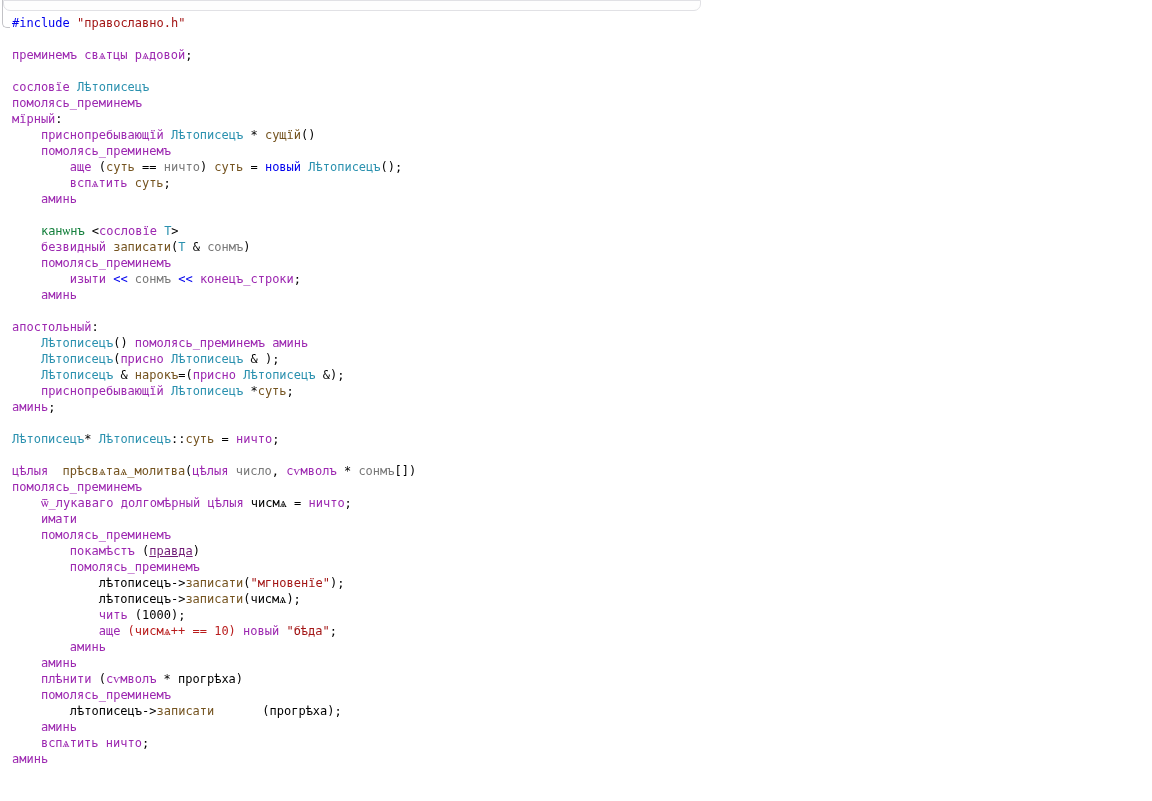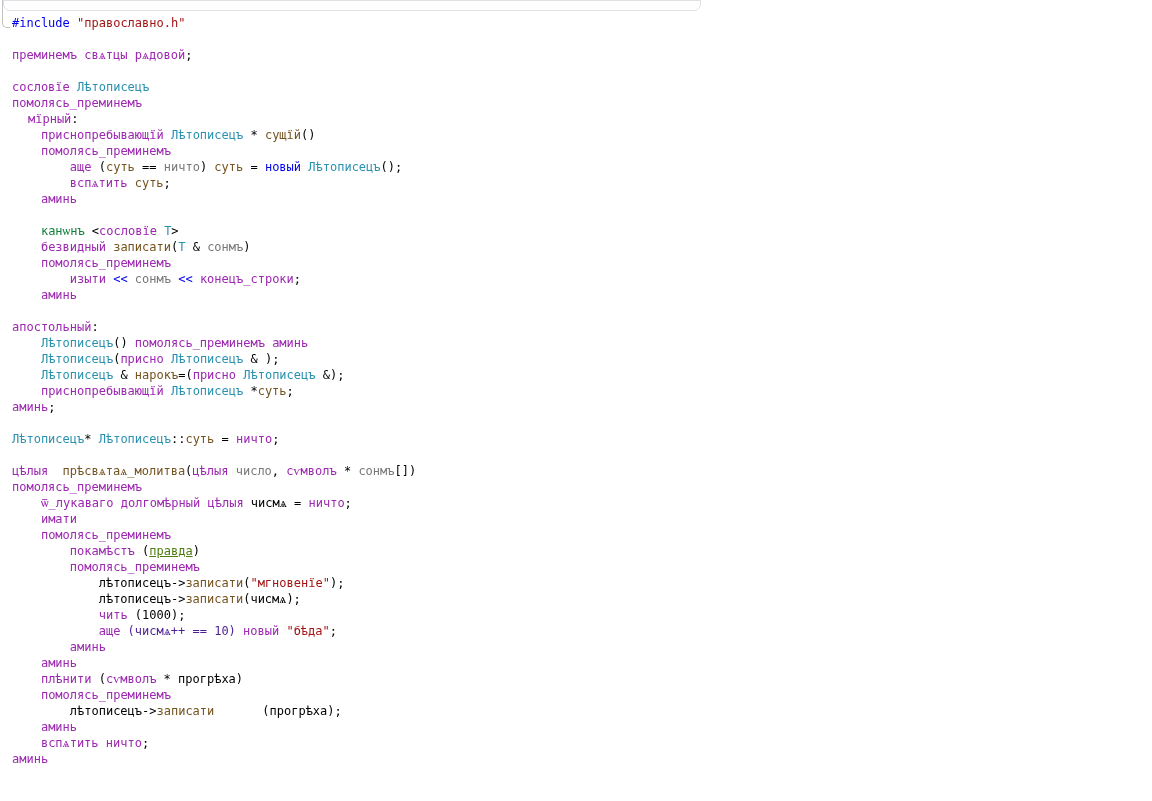--- a/index.html
+++ b/index.html
@@ -61,21 +61,21 @@
 <div class="top-strip"></div>
 <div class="left-corner"></div>
 
 <div class="editor">
     <div class="line"><span style="color: rgb(0, 0, 238);">#include</span><span style="color: rgb(0, 0, 0);"> </span><span style="color: rgb(163, 21, 21);">"православно.h"</span></div>
     <div class="line"></div>
     <div class="line"><span style="color: rgb(156, 39, 176);">преминемъ</span><span style="color: rgb(0, 0, 0);"> </span><span style="color: rgb(156, 39, 176);">свѧтцы</span><span style="color: rgb(0, 0, 0);"> </span><span style="color: rgb(156, 39, 176);">рѧдовой</span><span style="color: rgb(0, 0, 0);">;</span></div>
     <div class="line"></div>
     <div class="line"><span style="color: rgb(156, 39, 176);">сословїе</span><span style="color: rgb(0, 0, 0);"> </span><span style="color: rgb(43, 145, 175);">Лѣтописецъ</span></div>
     <div class="line"><span style="color: rgb(156, 39, 176);">помолясь_преминемъ</span></div>
-    <div class="line"><span style="color: rgb(156, 39, 176); margin-left: 16px;">мїрный</span><span style="color: rgb(0, 0, 0);">:</span></div>
+    <div class="line"><span style="color: rgb(156, 39, 176);">мїрный</span><span style="color: rgb(0, 0, 0);">:</span></div>
     <div class="line"><span style="color: rgb(0, 0, 0);">    </span><span style="color: rgb(156, 39, 176);">приснопребывающїй</span><span style="color: rgb(0, 0, 0);"> </span><span style="color: rgb(43, 145, 175);">Лѣтописецъ</span><span style="color: rgb(0, 0, 0);"> * </span><span style="color: rgb(116, 83, 31);">сущїй</span><span style="color: rgb(0, 0, 0);">()</span></div>
     <div class="line"><span style="color: rgb(0, 0, 0);">    </span><span style="color: rgb(156, 39, 176);">помолясь_преминемъ</span></div>
     <div class="line"><span style="color: rgb(0, 0, 0);">        </span><span style="color: rgb(156, 39, 176);">аще</span><span style="color: rgb(0, 0, 0);"> (</span><span style="color: rgb(116, 83, 31);">суть</span><span style="color: rgb(0, 0, 0);"> == </span><span style="color: rgb(120, 120, 120);">ничто</span><span style="color: rgb(0, 0, 0);">) </span><span style="color: rgb(116, 83, 31);">суть</span><span style="color: rgb(0, 0, 0);"> = </span><span style="color: rgb(0, 0, 238);">новый</span><span style="color: rgb(0, 0, 0);"> </span><span style="color: rgb(43, 145, 175);">Лѣтописецъ</span><span style="color: rgb(0, 0, 0);">();</span></div>
     <div class="line"><span style="color: rgb(0, 0, 0);">        </span><span style="color: rgb(156, 39, 176);">вспѧтить</span><span style="color: rgb(0, 0, 0);"> </span><span style="color: rgb(116, 83, 31);">суть</span><span style="color: rgb(0, 0, 0);">;</span></div>
     <div class="line"><span style="color: rgb(0, 0, 0);">    </span><span style="color: rgb(156, 39, 176);">аминь</span></div>
     <div class="line"></div>
     <div class="line"><span style="color: rgb(0, 0, 0);">    </span><span style="color: #15803d; text-align: center;">канѡнъ</span><span style="color: rgb(0, 0, 0);"> &lt;</span><span style="color: rgb(156, 39, 176);">сословїе</span><span style="color: rgb(0, 0, 0);"> </span><span style="color: rgb(43, 145, 175);">T</span><span style="color: rgb(0, 0, 0);">&gt;</span></div>
     <div class="line"><span style="color: rgb(0, 0, 0);">    </span><span style="color: rgb(156, 39, 176);">безвидный</span><span style="color: rgb(0, 0, 0);"> </span><span style="color: rgb(116, 83, 31);">записати</span><span style="color: rgb(0, 0, 0);">(</span><span style="color: rgb(43, 145, 175);">T</span><span style="color: rgb(0, 0, 0);"> &amp; </span><span style="color: rgb(120, 120, 120);">сонмъ</span><span style="color: rgb(0, 0, 0);">)</span></div>
     <div class="line"><span style="color: rgb(0, 0, 0);">    </span><span style="color: rgb(156, 39, 176);">помолясь_преминемъ</span></div>
     <div class="line"><span style="color: rgb(0, 0, 0);">        </span><span style="color: rgb(156, 39, 176);">изыти</span><span style="color: rgb(0, 0, 0);"> </span><span style="color: rgb(0, 0, 238);">&lt;&lt;</span><span style="color: rgb(0, 0, 0);"> </span><span style="color: rgb(120, 120, 120);">сонмъ</span><span style="color: rgb(0, 0, 0);"> </span><span style="color: rgb(0, 0, 238);">&lt;&lt;</span><span style="color: rgb(0, 0, 0);"> </span><span style="color: rgb(156, 39, 176);">конецъ_строки</span><span style="color: rgb(0, 0, 0);">;</span></div>
@@ -88,26 +88,26 @@
     <div class="line"><span style="color: rgb(0, 0, 0);">    </span><span style="color: rgb(156, 39, 176);">приснопребывающїй</span><span style="color: rgb(0, 0, 0);"> </span><span style="color: rgb(43, 145, 175);">Лѣтописецъ</span><span style="color: rgb(0, 0, 0);"> *</span><span style="color: rgb(116, 83, 31);">суть</span><span style="color: rgb(0, 0, 0);">;</span></div>
     <div class="line"><span style="color: rgb(156, 39, 176);">аминь</span><span style="color: rgb(0, 0, 0);">;</span></div>
     <div class="line"></div>
     <div class="line"><span style="color: rgb(43, 145, 175);">Лѣтописецъ</span><span style="color: rgb(0, 0, 0);">* </span><span style="color: rgb(43, 145, 175);">Лѣтописецъ</span><span style="color: rgb(0, 0, 0);">::</span><span style="color: rgb(116, 83, 31);">суть</span><span style="color: rgb(0, 0, 0);"> = </span><span style="color: rgb(156, 39, 176);">ничто</span><span style="color: rgb(0, 0, 0);">;</span></div>
     <div class="line"></div>
     <div class="line"><span style="color: rgb(156, 39, 176);">цѣлыя</span><span style="color: rgb(0, 0, 0);">  </span><span style="color: rgb(116, 83, 31);">прѣсвѧтаѧ_молитва</span><span style="color: rgb(0, 0, 0);">(</span><span style="color: rgb(156, 39, 176);">цѣлыя</span><span style="color: rgb(0, 0, 0);"> </span><span style="color: rgb(120, 120, 120);">число</span><span style="color: rgb(0, 0, 0);">, </span><span style="color: rgb(156, 39, 176);">сѵмволъ</span><span style="color: rgb(0, 0, 0);"> * </span><span style="color: rgb(120, 120, 120);">сонмъ</span><span style="color: rgb(0, 0, 0);">[])</span></div>
     <div class="line"><span style="color: rgb(156, 39, 176);">помолясь_преминемъ</span></div>
     <div class="line"><span style="color: rgb(0, 0, 0);">    </span><span style="color: rgb(156, 39, 176);">ѿ_лукаваго</span><span style="color: rgb(0, 0, 0);"> </span><span style="color: rgb(156, 39, 176);">долгомѣрный</span><span style="color: rgb(0, 0, 0);"> </span><span style="color: rgb(156, 39, 176);">цѣлыя</span><span style="color: rgb(0, 0, 0);"> чисмѧ = </span><span style="color: rgb(156, 39, 176);">ничто</span><span style="color: rgb(0, 0, 0);">;</span></div>
     <div class="line"><span style="color: rgb(0, 0, 0);">    </span><span style="color: rgb(156, 39, 176);">имати</span></div>
     <div class="line"><span style="color: rgb(0, 0, 0);">    </span><span style="color: rgb(156, 39, 176);">помолясь_преминемъ</span></div>
-    <div class="line"><span style="color: rgb(0, 0, 0);">        </span><span style="color: rgb(156, 39, 176);">покамѣстъ</span><span style="color: rgb(0, 0, 0);"> (</span><span style="color: #4d7c0f; text-decoration: underline;">правда</span><span style="color: rgb(0, 0, 0);">)</span></div>
+    <div class="line"><span style="color: rgb(0, 0, 0);">        </span><span style="color: rgb(156, 39, 176);">покамѣстъ</span><span style="color: rgb(0, 0, 0);"> (</span><span style="color: #701a75; text-decoration: underline;">правда</span><span style="color: rgb(0, 0, 0);">)</span></div>
     <div class="line"><span style="color: rgb(0, 0, 0);">        </span><span style="color: rgb(156, 39, 176);">помолясь_преминемъ</span></div>
     <div class="line"><span style="color: rgb(0, 0, 0);">            лѣтописецъ-&gt;</span><span style="color: rgb(116, 83, 31);">записати</span><span style="color: rgb(0, 0, 0);">(</span><span style="color: rgb(163, 21, 21);">"мгновенїе"</span><span style="color: rgb(0, 0, 0);">);</span></div>
     <div class="line"><span style="color: rgb(0, 0, 0);">            лѣтописецъ-&gt;</span><span style="color: rgb(116, 83, 31);">записати</span><span style="color: rgb(0, 0, 0);">(чисмѧ);</span></div>
     <div class="line"><span style="color: rgb(0, 0, 0);">            </span><span style="color: rgb(156, 39, 176);">чить</span><span style="color: rgb(0, 0, 0);"> (1000);</span></div>
-    <div class="line"><span style="color: rgb(0, 0, 0);">            </span><span style="color: rgb(156, 39, 176);">аще</span><span style="color: #4c1d95;"> (чисмѧ++ == 10) </span><span style="color: rgb(156, 39, 176);">новый</span><span style="color: rgb(0, 0, 0);"> </span><span style="color: rgb(163, 21, 21);">"бѣда"</span><span style="color: rgb(0, 0, 0);">;</span></div>
+    <div class="line"><span style="color: rgb(0, 0, 0);">            </span><span style="color: rgb(156, 39, 176);">аще</span><span style="color: #b91c1c;"> (чисмѧ++ == 10) </span><span style="color: rgb(156, 39, 176);">новый</span><span style="color: rgb(0, 0, 0);"> </span><span style="color: rgb(163, 21, 21);">"бѣда"</span><span style="color: rgb(0, 0, 0);">;</span></div>
     <div class="line"><span style="color: rgb(0, 0, 0);">        </span><span style="color: rgb(156, 39, 176);">аминь</span></div>
     <div class="line"><span style="color: rgb(0, 0, 0);">    </span><span style="color: rgb(156, 39, 176);">аминь</span></div>
     <div class="line"><span style="color: rgb(0, 0, 0);">    </span><span style="color: rgb(156, 39, 176);">плѣнити</span><span style="color: rgb(0, 0, 0);"> (</span><span style="color: rgb(156, 39, 176);">сѵмволъ</span><span style="color: rgb(0, 0, 0);"> * прогрѣха)</span></div>
     <div class="line"><span style="color: rgb(0, 0, 0);">    </span><span style="color: rgb(156, 39, 176);">помолясь_преминемъ</span></div>
     <div class="line"><span style="color: rgb(0, 0, 0);">        лѣтописецъ-&gt;</span><span style="color: rgb(116, 83, 31);">записати</span><span style="color: rgb(0, 0, 0); padding-left: 48px;">(прогрѣха);</span></div>
     <div class="line"><span style="color: rgb(0, 0, 0);">    </span><span style="color: rgb(156, 39, 176);">аминь</span></div>
     <div class="line"><span style="color: rgb(0, 0, 0);">    </span><span style="color: rgb(156, 39, 176);">вспѧтить</span><span style="color: rgb(0, 0, 0);"> </span><span style="color: rgb(156, 39, 176);">ничто</span><span style="color: rgb(0, 0, 0);">;</span></div>
     <div class="line"><span style="color: rgb(156, 39, 176);">аминь</span></div>
   </div>
 

